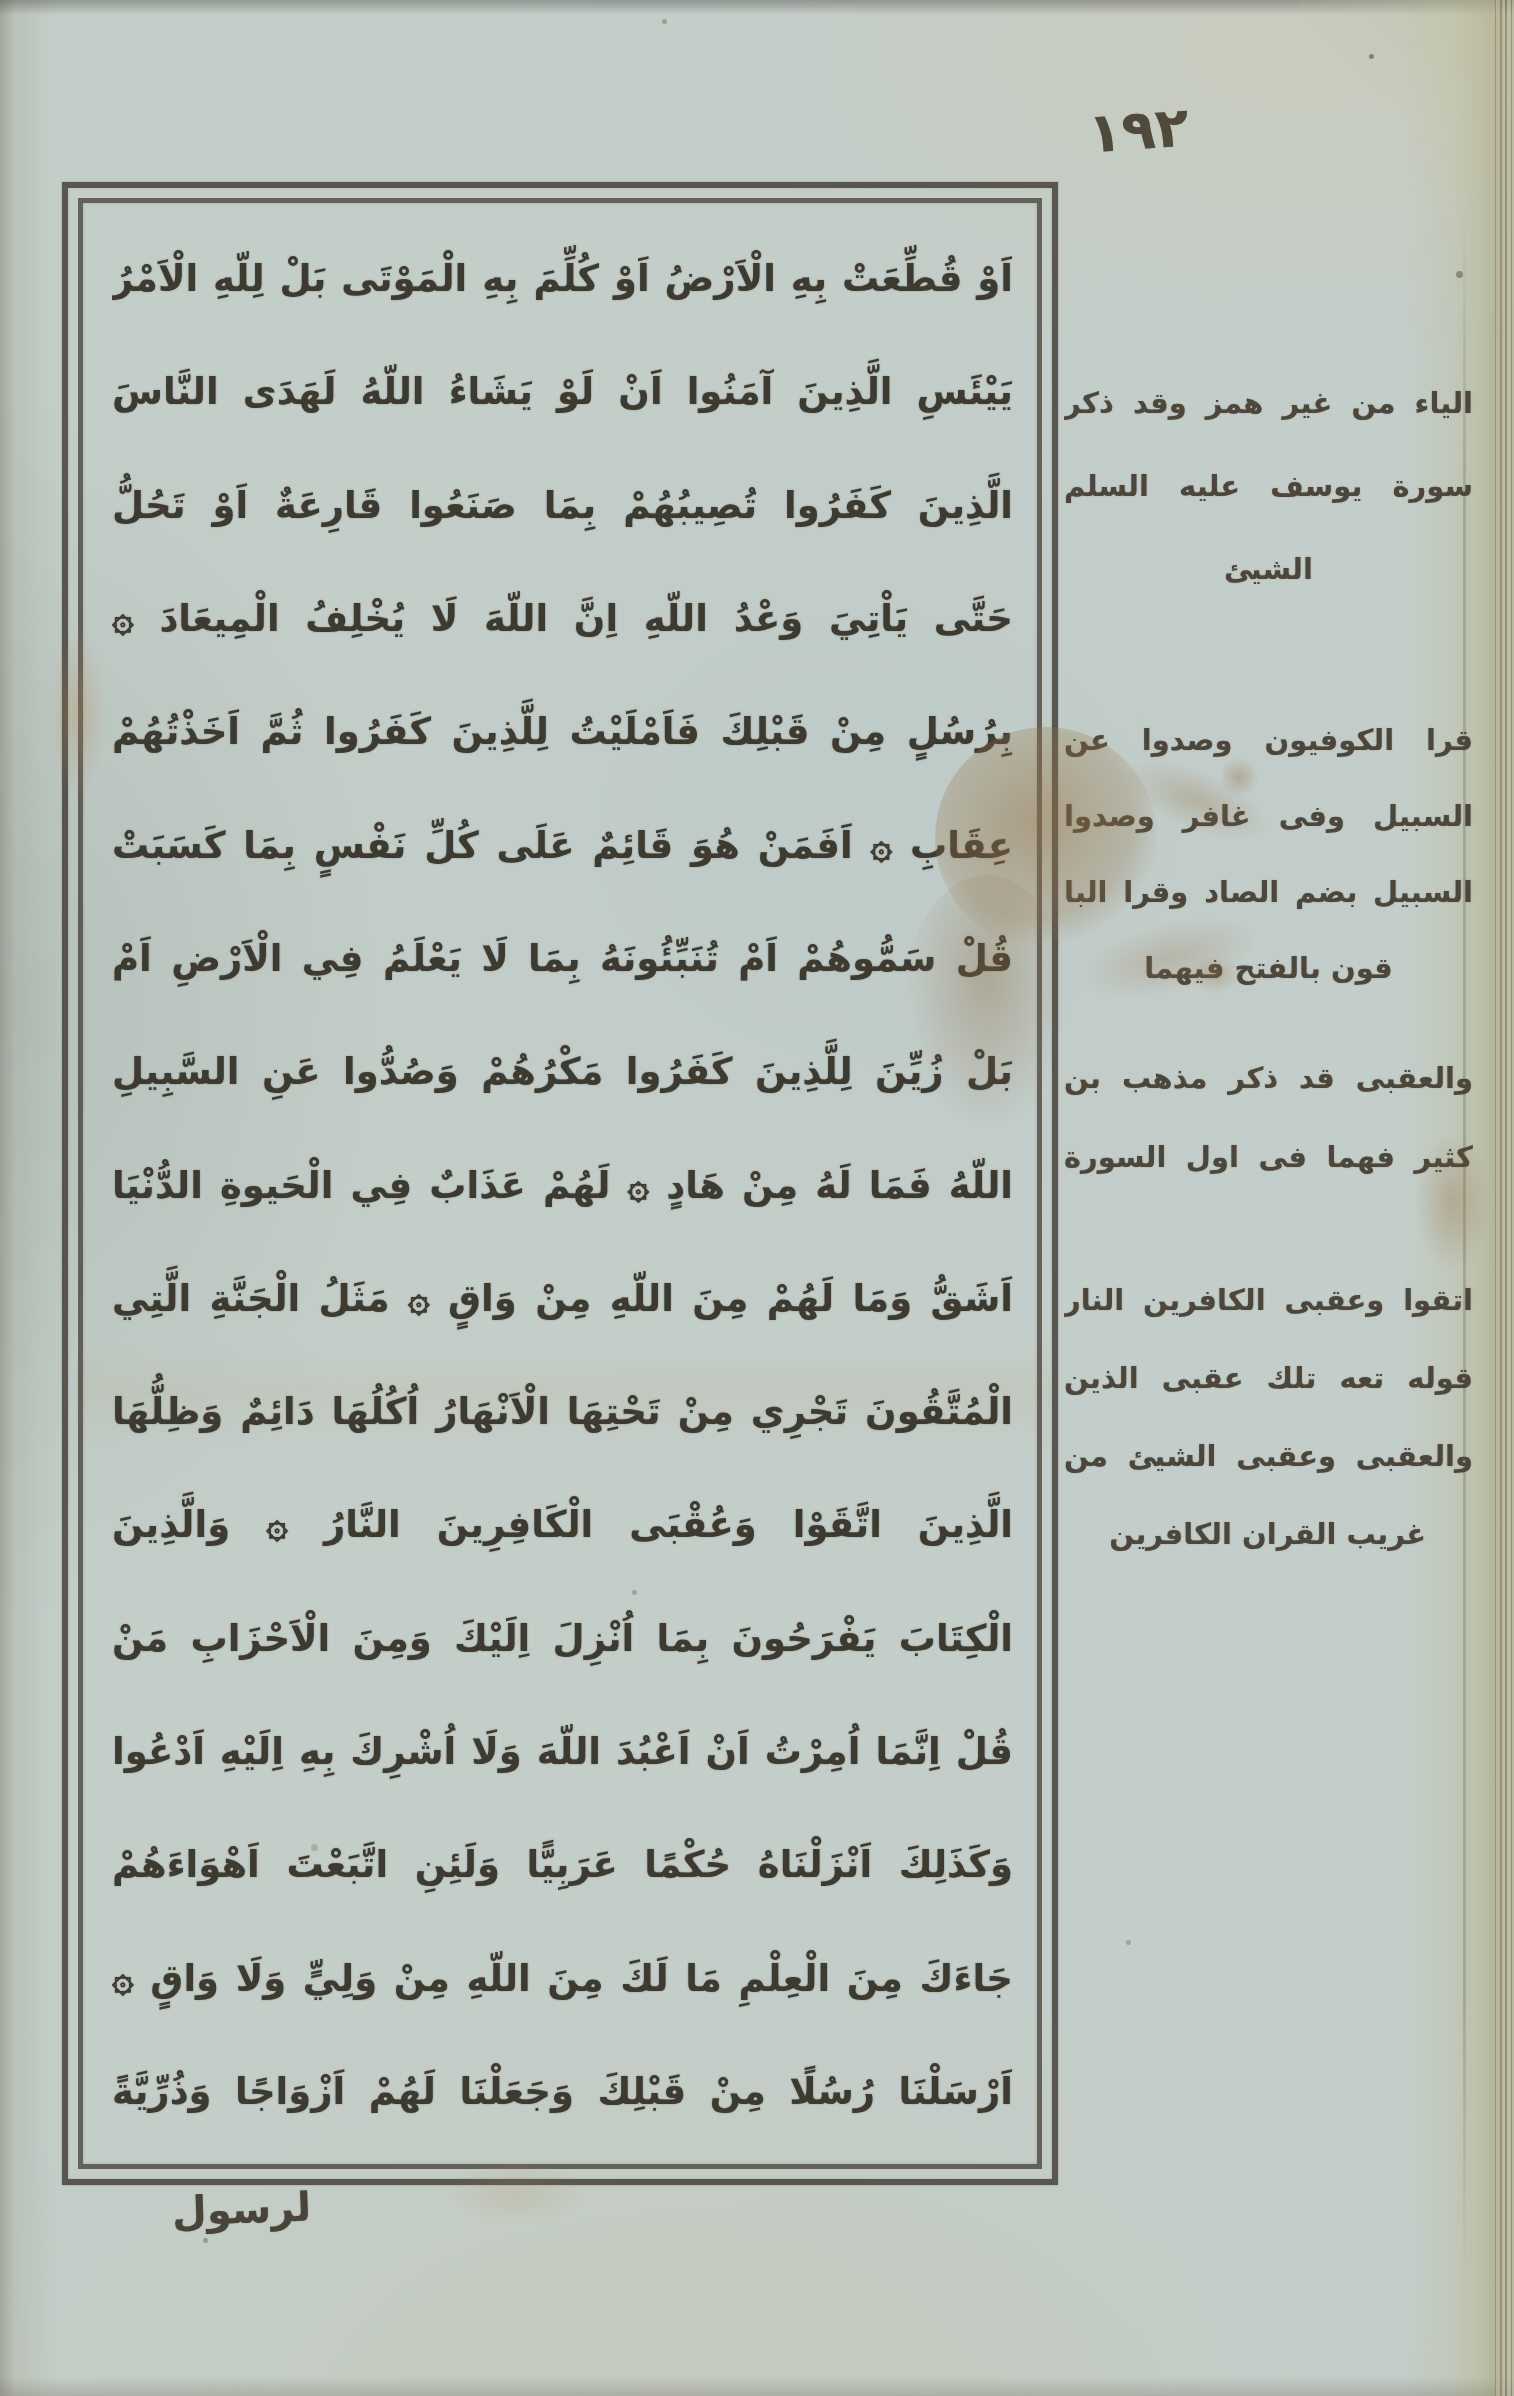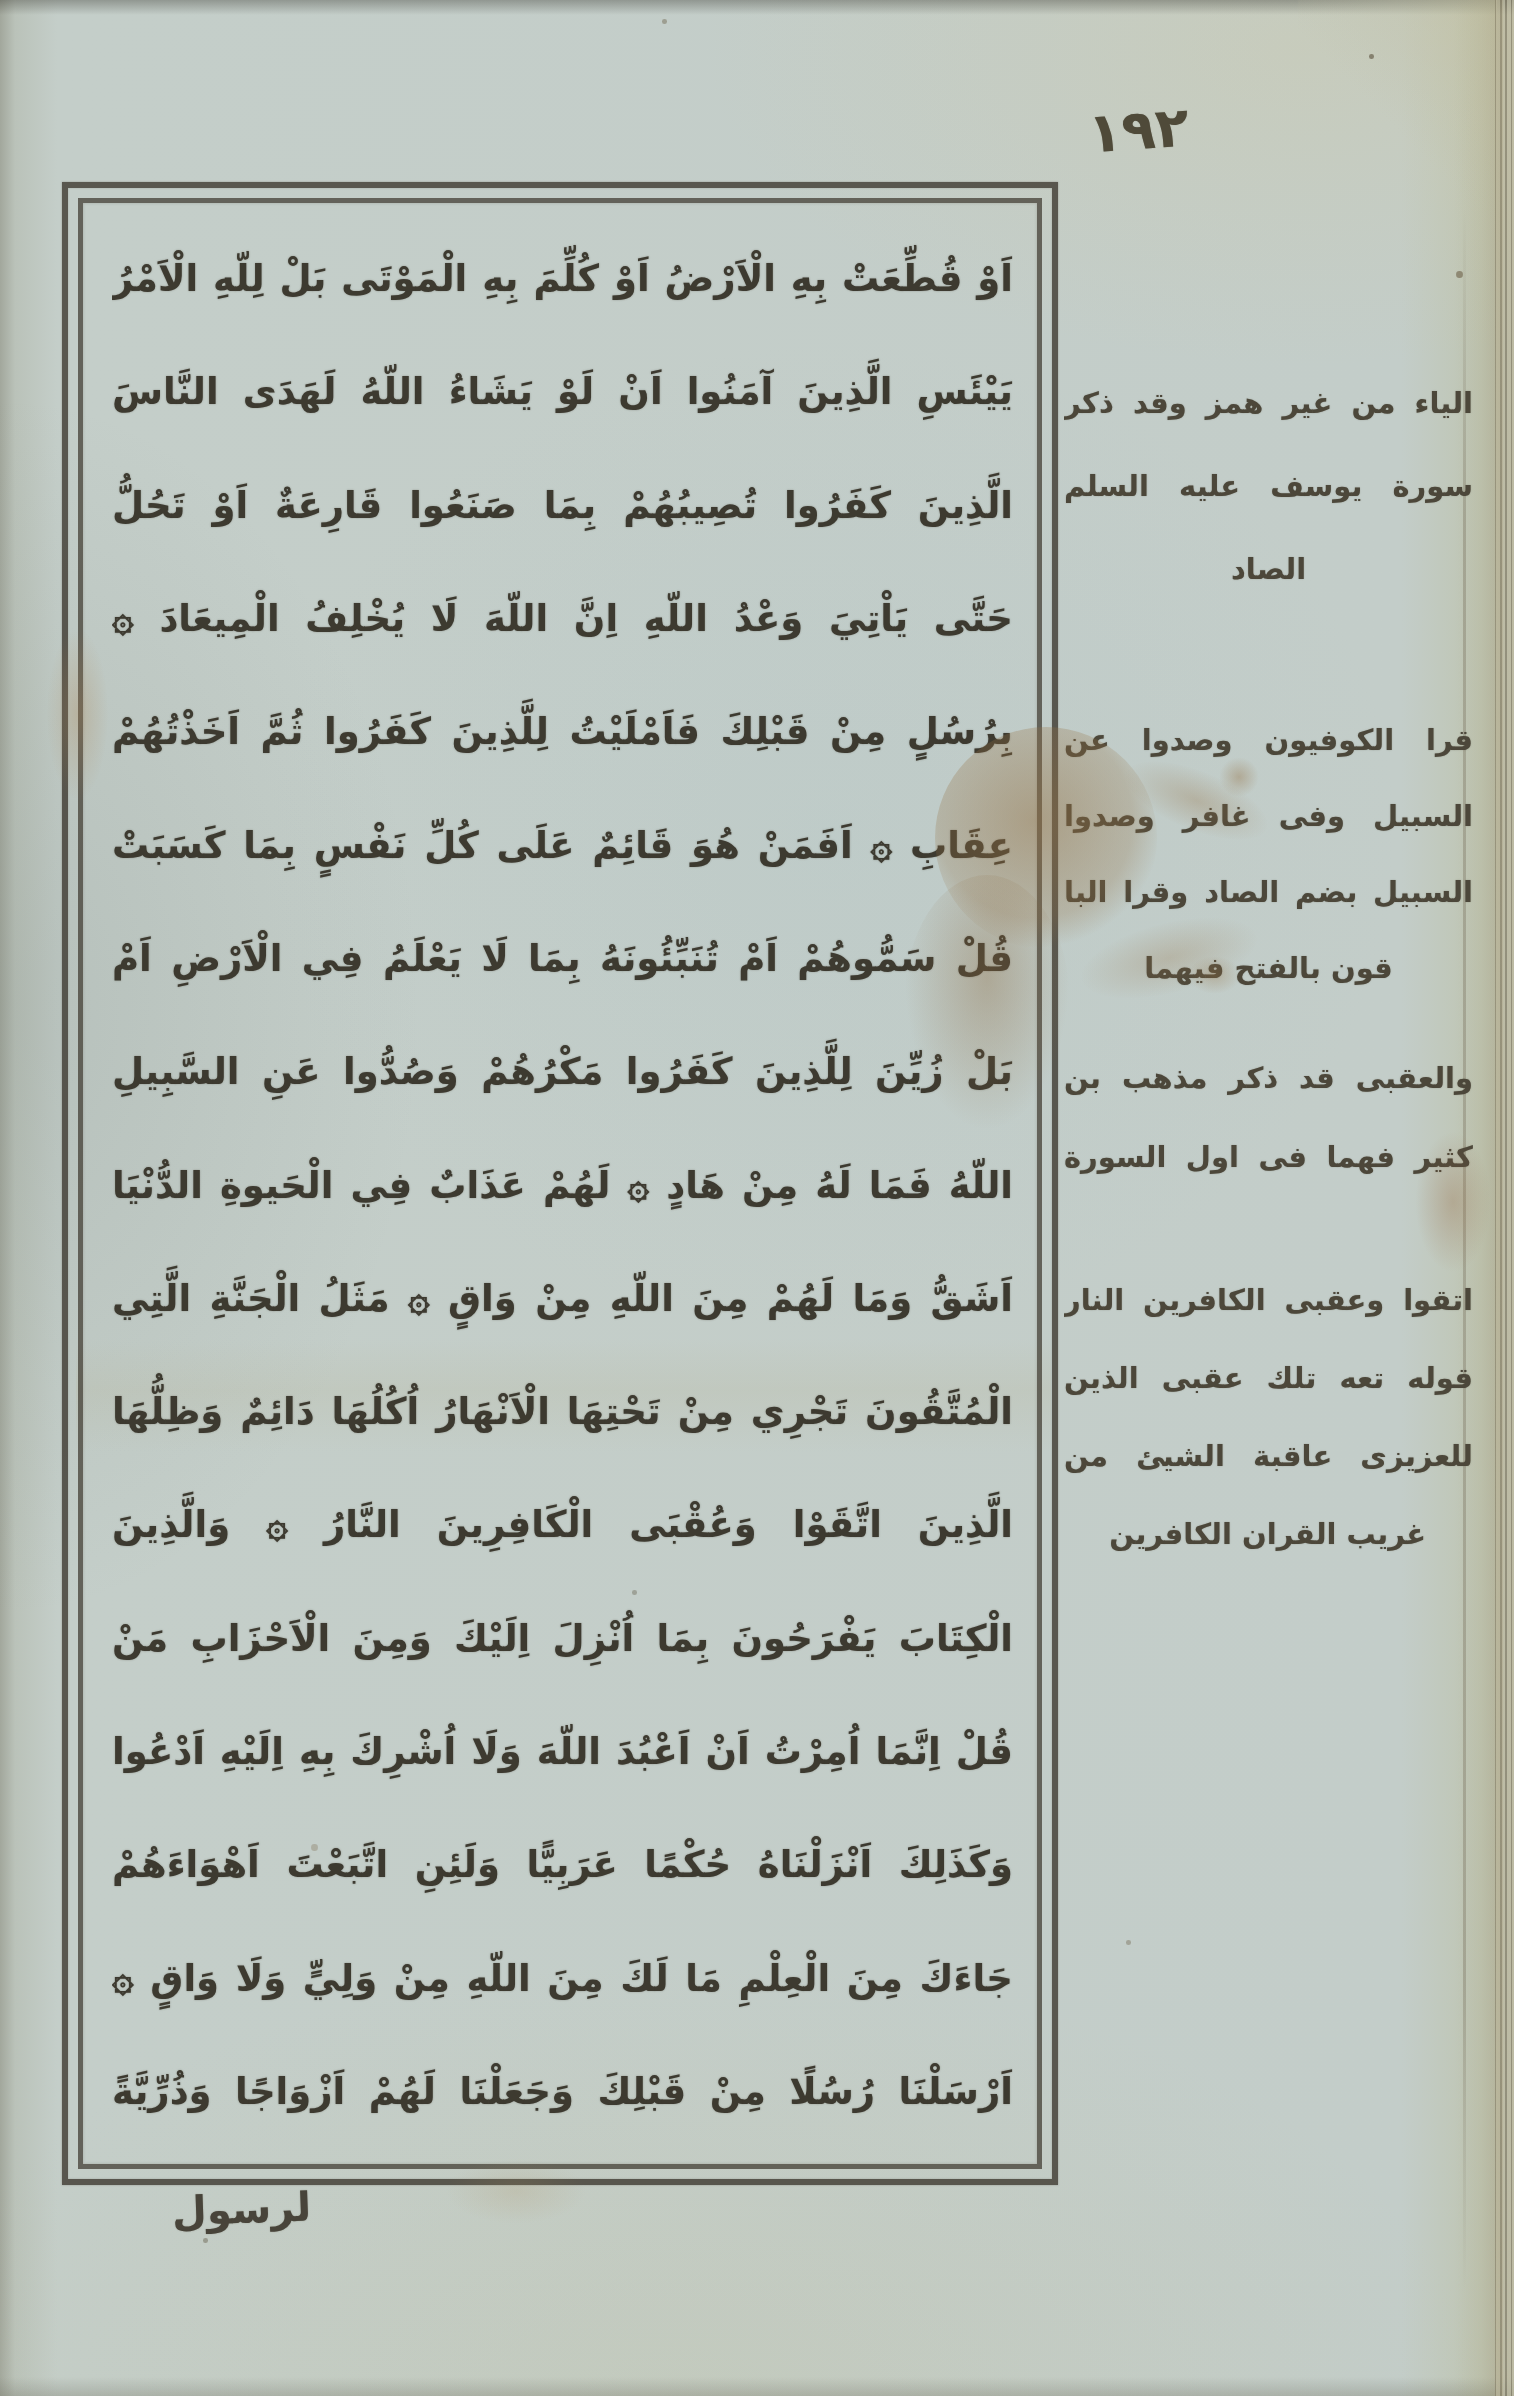--- a/index.html
+++ b/index.html
@@ -127,36 +127,36 @@
     <div class="qline">قُلْ اِنَّمَا اُمِرْتُ اَنْ اَعْبُدَ اللّهَ وَلَا اُشْرِكَ بِهِ اِلَيْهِ اَدْعُوا وَاِلَيْهِ مَآبِ ۞</div>
     <div class="qline">وَكَذَلِكَ اَنْزَلْنَاهُ حُكْمًا عَرَبِيًّا وَلَئِنِ اتَّبَعْتَ اَهْوَاءَهُمْ بَعْدَ مَا</div>
     <div class="qline">جَاءَكَ مِنَ الْعِلْمِ مَا لَكَ مِنَ اللّهِ مِنْ وَلِيٍّ وَلَا وَاقٍ ۞ وَلَقَدْ</div>
     <div class="qline">اَرْسَلْنَا رُسُلًا مِنْ قَبْلِكَ وَجَعَلْنَا لَهُمْ اَزْوَاجًا وَذُرِّيَّةً وَمَا كَانَ</div>
   </div>
 
   <div class="margin-notes">
     <div class="note n1" style="top:362px;">
       <div class="nline">الياء من غير همز وقد ذكر فى</div>
       <div class="nline">سورة يوسف عليه السلم وفى</div>
-      <div class="nline center">الصاد</div>
+      <div class="nline center">الشيئ</div>
     </div>
     <div class="note n2" style="top:702px;">
       <div class="nline">قرا الكوفيون وصدوا عن</div>
       <div class="nline">السبيل وفى غافر وصدوا من</div>
       <div class="nline">السبيل بضم الصاد وقرا البا</div>
       <div class="nline center">قون بالفتح فيهما</div>
     </div>
     <div class="note n3" style="top:1039px;">
       <div class="nline">والعقبى قد ذكر مذهب بن</div>
       <div class="nline">كثير فهما فى اول السورة فافهمه</div>
     </div>
     <div class="note n4" style="top:1261px;">
       <div class="nline">اتقوا وعقبى الكافرين النار</div>
       <div class="nline">قوله تعه تلك عقبى الذين</div>
-      <div class="nline">للعزيزى عاقبة الشيئ من</div>
+      <div class="nline">والعقبى وعقبى الشيئ من</div>
       <div class="nline indent-right">غريب القران الكافرين</div>
     </div>
   </div>
 
   <div class="catchword">لرسول</div>
 
   <div class="blob stain-main"></div>
   <div class="blob stain-lobe"></div>
   <div class="blob stain-arm1"></div>
   <div class="blob stain-arm2"></div>

